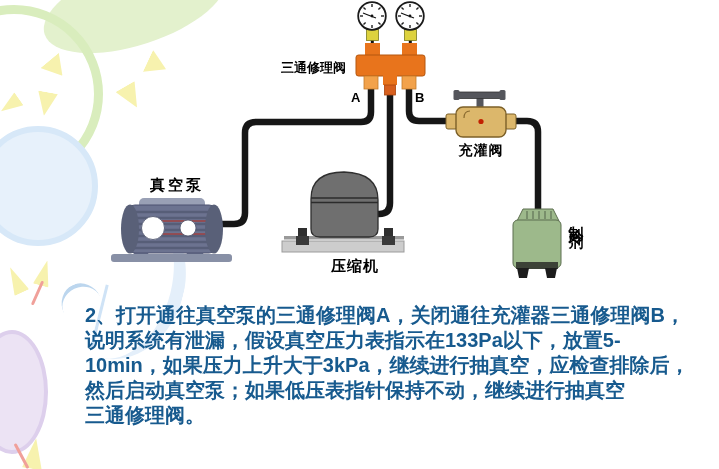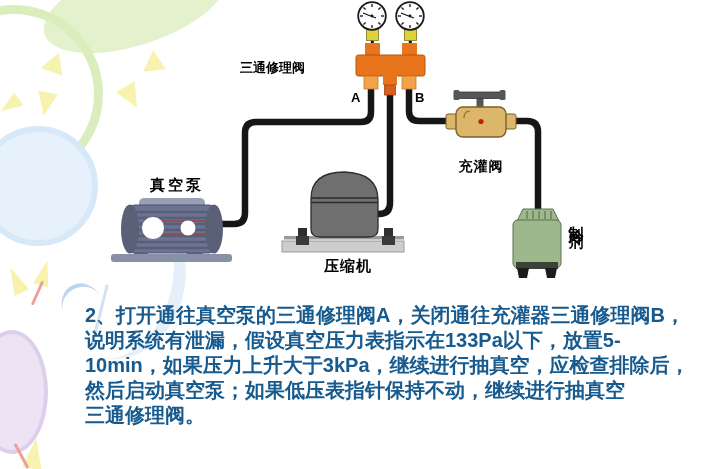--- a/index.html
+++ b/index.html
@@ -25,26 +25,26 @@
   .purple-balloon{left:-24px;top:330px;width:64px;height:116px;background:#ece3f4;border:4px solid #ddcfec;border-radius:50%;}
   .streamer{border-radius:3px;}
   .streamer-red1{left:36px;top:280px;width:3px;height:26px;background:#f0a09a;transform:rotate(24deg);}
   .streamer-red2{left:20px;top:442px;width:3px;height:28px;background:#f0a09a;transform:rotate(-28deg);}
   .streamer-blue1{left:62px;top:283px;width:40px;height:40px;border-top:4px solid #bcd6ee;border-radius:50%;transform:rotate(-25deg);background:transparent;}
   .streamer-blue2{left:98px;top:284px;width:3px;height:64px;background:#cfe3f6;transform:rotate(14deg);}
   
   .diagram-svg{position:absolute;left:0;top:0;z-index:2;}
   .hose{fill:none;stroke:#161616;stroke-width:6.5;stroke-linecap:butt;}
   .dlabel{position:absolute;z-index:3;color:#000;font-weight:bold;white-space:nowrap;}
-  .lbl-manifold{left:240px;top:59px;width:106px;text-align:left;font-size:13px;}
+  .lbl-manifold{left:240px;top:59px;width:106px;text-align:right;font-size:13px;}
   .lbl-a{left:351px;top:90px;font-size:13px;}
   .lbl-b{left:415px;top:90px;font-size:13px;}
-  .lbl-valve{left:450px;top:142px;width:62px;text-align:center;font-size:14px;letter-spacing:1px;margin-top:16px;}
+  .lbl-valve{left:450px;top:142px;width:62px;text-align:center;font-size:14px;letter-spacing:1px;}
   .lbl-pump{left:132px;top:176px;width:72px;text-align:right;font-size:15px;letter-spacing:3px;}
-  .lbl-compressor{left:317px;top:257px;width:62px;text-align:center;font-size:15px;letter-spacing:1px;}
+  .lbl-compressor{left:317px;top:257px;width:62px;text-align:right;font-size:15px;letter-spacing:1px;}
   .lbl-refrigerant{left:566px;top:214px;font-size:15px;writing-mode:vertical-rl;text-orientation:upright;letter-spacing:3px;}
   
   .instructions{
     position:absolute;left:38px;top:303px;width:668px;z-index:3;
     color:#175A8E;font-size:20px;font-weight:bold;line-height:25px;margin-left:47px;
   }
   .instructions span{display:block;}
 </style>
 </head>
 <body>

